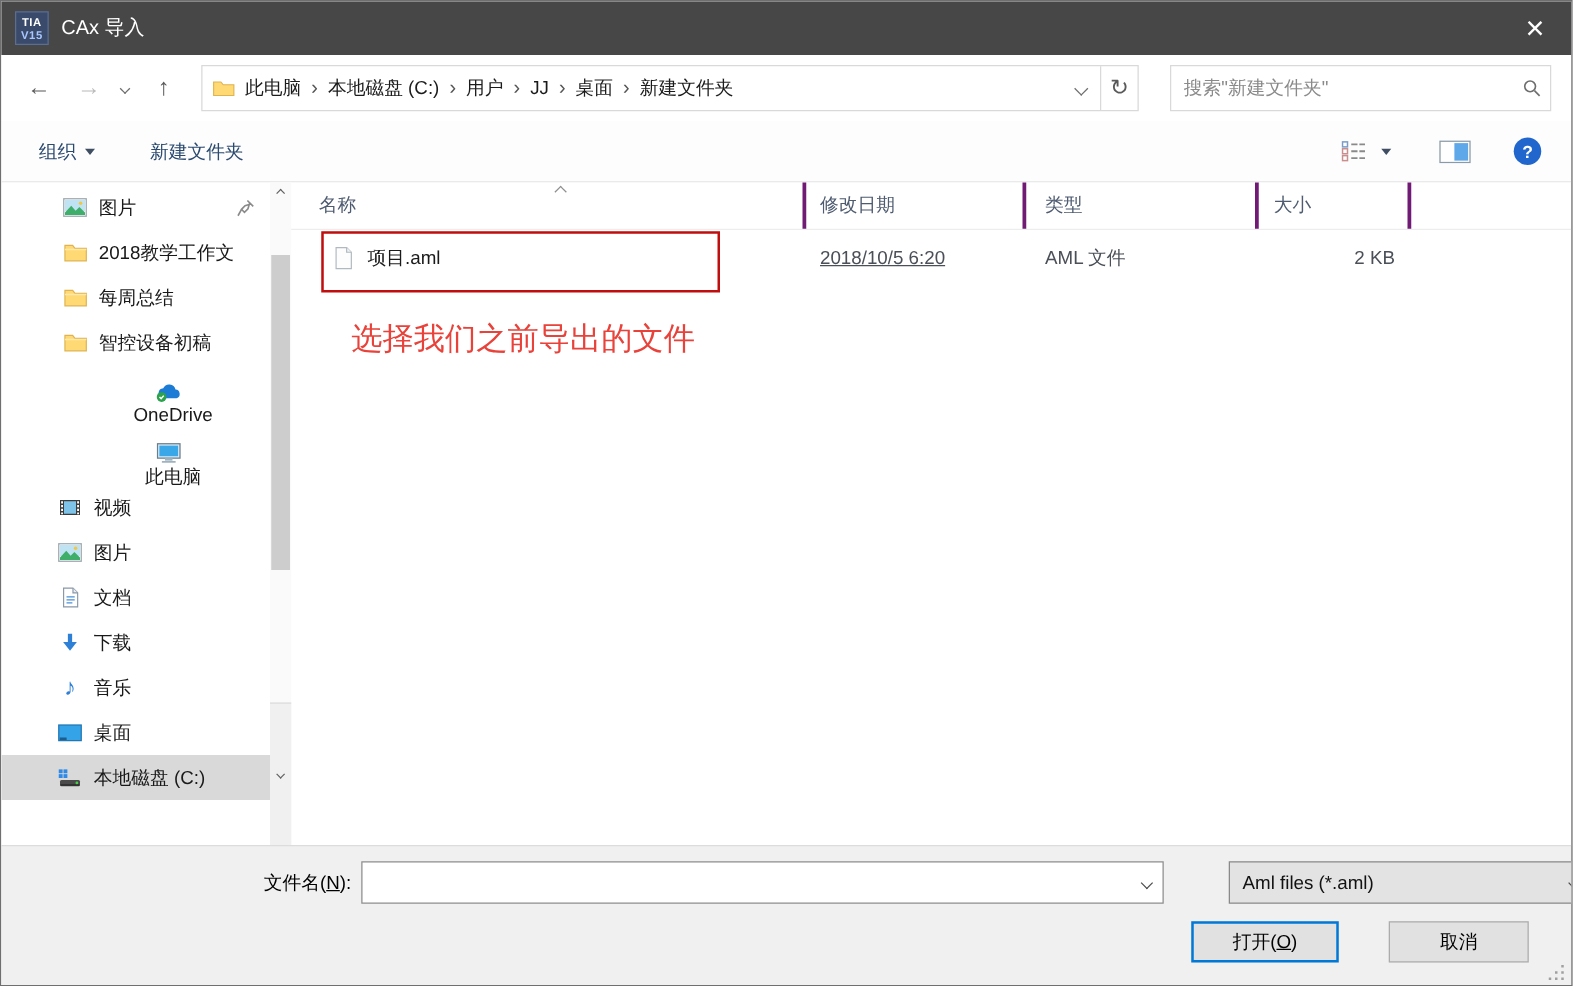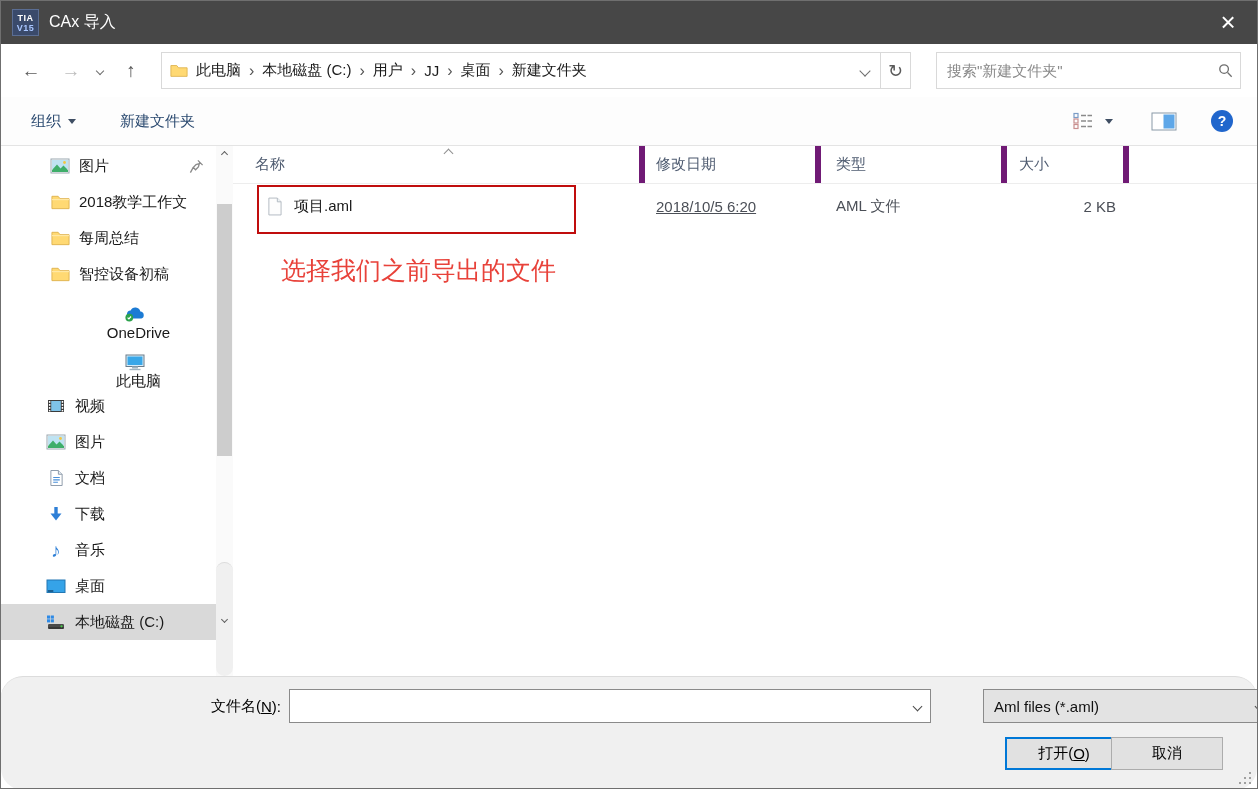--- a/index.html
+++ b/index.html
@@ -64,53 +64,53 @@
   .music-glyph{color:#2e7fd6;font-size:19px;line-height:19px;}
   .pin{margin-left:auto;margin-right:12px;display:flex;}
   .tree-scroll{width:17px;background:#fafafa;position:relative;display:flex;flex-direction:column;align-items:center;}
   .scroll-arrow{height:16px;display:flex;align-items:center;justify-content:center;width:100%;}
   .scroll-arrow .chev{width:5px;height:5px;border-color:#606060;}
   .scroll-arrow.bottom{position:absolute;bottom:0;}
   .scroll-thumb{position:absolute;top:58px;left:1px;right:1px;height:252px;background:#cdcdcd;}
   
   .filelist{flex:1;position:relative;font-size:15px;}
   .lheader{display:flex;height:38px;color:#4e5b70;border-bottom:1px solid #ededed;}
-  .hcell{display:flex;align-items:center;border-right:6px solid #701a75;cursor:pointer;}
+  .hcell{display:flex;align-items:center;border-right:3px solid #701a75;cursor:pointer;}
   .c-name{width:412px;padding-left:22px;}
   .c-date{width:176px;padding-left:11px;}
   .c-type{width:186px;padding-left:15px;}
   .c-size{width:122px;padding-left:12px;}
   .c-fill{flex:1;border-right:none;cursor:default;}
   .sort-caret{position:absolute;left:212px;top:4px;width:7px;height:7px;border-top:1.5px solid #8f8f8f;
               border-left:1.5px solid #8f8f8f;transform:rotate(45deg);}
   .file-row{display:flex;height:44px;align-items:center;color:#4b4f57;cursor:pointer;}
   .cell-name{width:412px;display:flex;align-items:center;padding-left:34px;color:#1a1a1a;}
   .cell-name .fname{margin-left:12px;}
   .cell-date{width:176px;padding-left:11px;text-decoration:underline;}
   .cell-type{width:186px;padding-left:15px;}
   .cell-size{width:122px;text-align:right;padding-right:13px;}
   .red-rect{position:absolute;left:24px;top:39px;width:319px;height:49px;border:2px solid #c00d0d;pointer-events:none;}
   .red-note{position:absolute;left:48px;top:108px;font-family:"Liberation Serif","DejaVu Serif",serif;
             font-size:25px;color:#e8423a;}
   
-  .bottom{position:relative;height:114px;background:#f0f0f0;border-top:1px solid #dcdcdc;border-radius:22px;}
+  .bottom{position:relative;height:114px;background:#f0f0f0;border-top:1px solid #dcdcdc;}
   .fn-label{position:absolute;left:150px;top:12px;width:130px;height:34px;display:flex;align-items:center;
             justify-content:flex-end;font-size:15px;color:#000;}
   .fn-combo{position:absolute;left:288px;top:12px;width:642px;height:34px;background:#fff;border:1px solid #8a8a8a;
             display:flex;align-items:center;}
   .fn-combo input{flex:1;height:100%;border:none;outline:none;font-size:15px;padding:0 6px 0 8px;
                   font-family:inherit;background:transparent;}
   .combo-chev{width:26px;display:flex;align-items:center;justify-content:center;cursor:pointer;}
   .combo-chev .chev{border-color:#4a4a4a;width:7px;height:7px;}
   .ft-combo{position:absolute;left:982px;top:12px;width:290px;height:34px;background:#e3e3e3;border:1px solid #8a8a8a;
             display:flex;align-items:center;font-size:15px;color:#111;cursor:pointer;}
   .ft-combo .label{padding-left:10px;flex:1;}
   .btn{position:absolute;top:60px;height:33px;background:#e1e1e1;font-size:15px;color:#000;
        display:flex;align-items:center;justify-content:center;cursor:pointer;font-family:inherit;}
-  .btn-open{left:1004px;width:118px;border:2px solid #0078d7;}
+  .btn-open{left:952px;width:118px;border:2px solid #0078d7;}
   .btn-cancel{left:1110px;width:112px;border:1px solid #acacac;}
   .grip{position:absolute;right:6px;bottom:6px;width:2px;height:2px;background:#a0a0a0;
         box-shadow:0 0 #a0a0a0,-5px 0 #a0a0a0,-10px 0 #a0a0a0,0 -5px #a0a0a0,-5px -5px #a0a0a0,0 -10px #a0a0a0;}
   u{text-decoration:underline;}
 </style>
 </head>
 <body>
 
 <div class="window">
 

